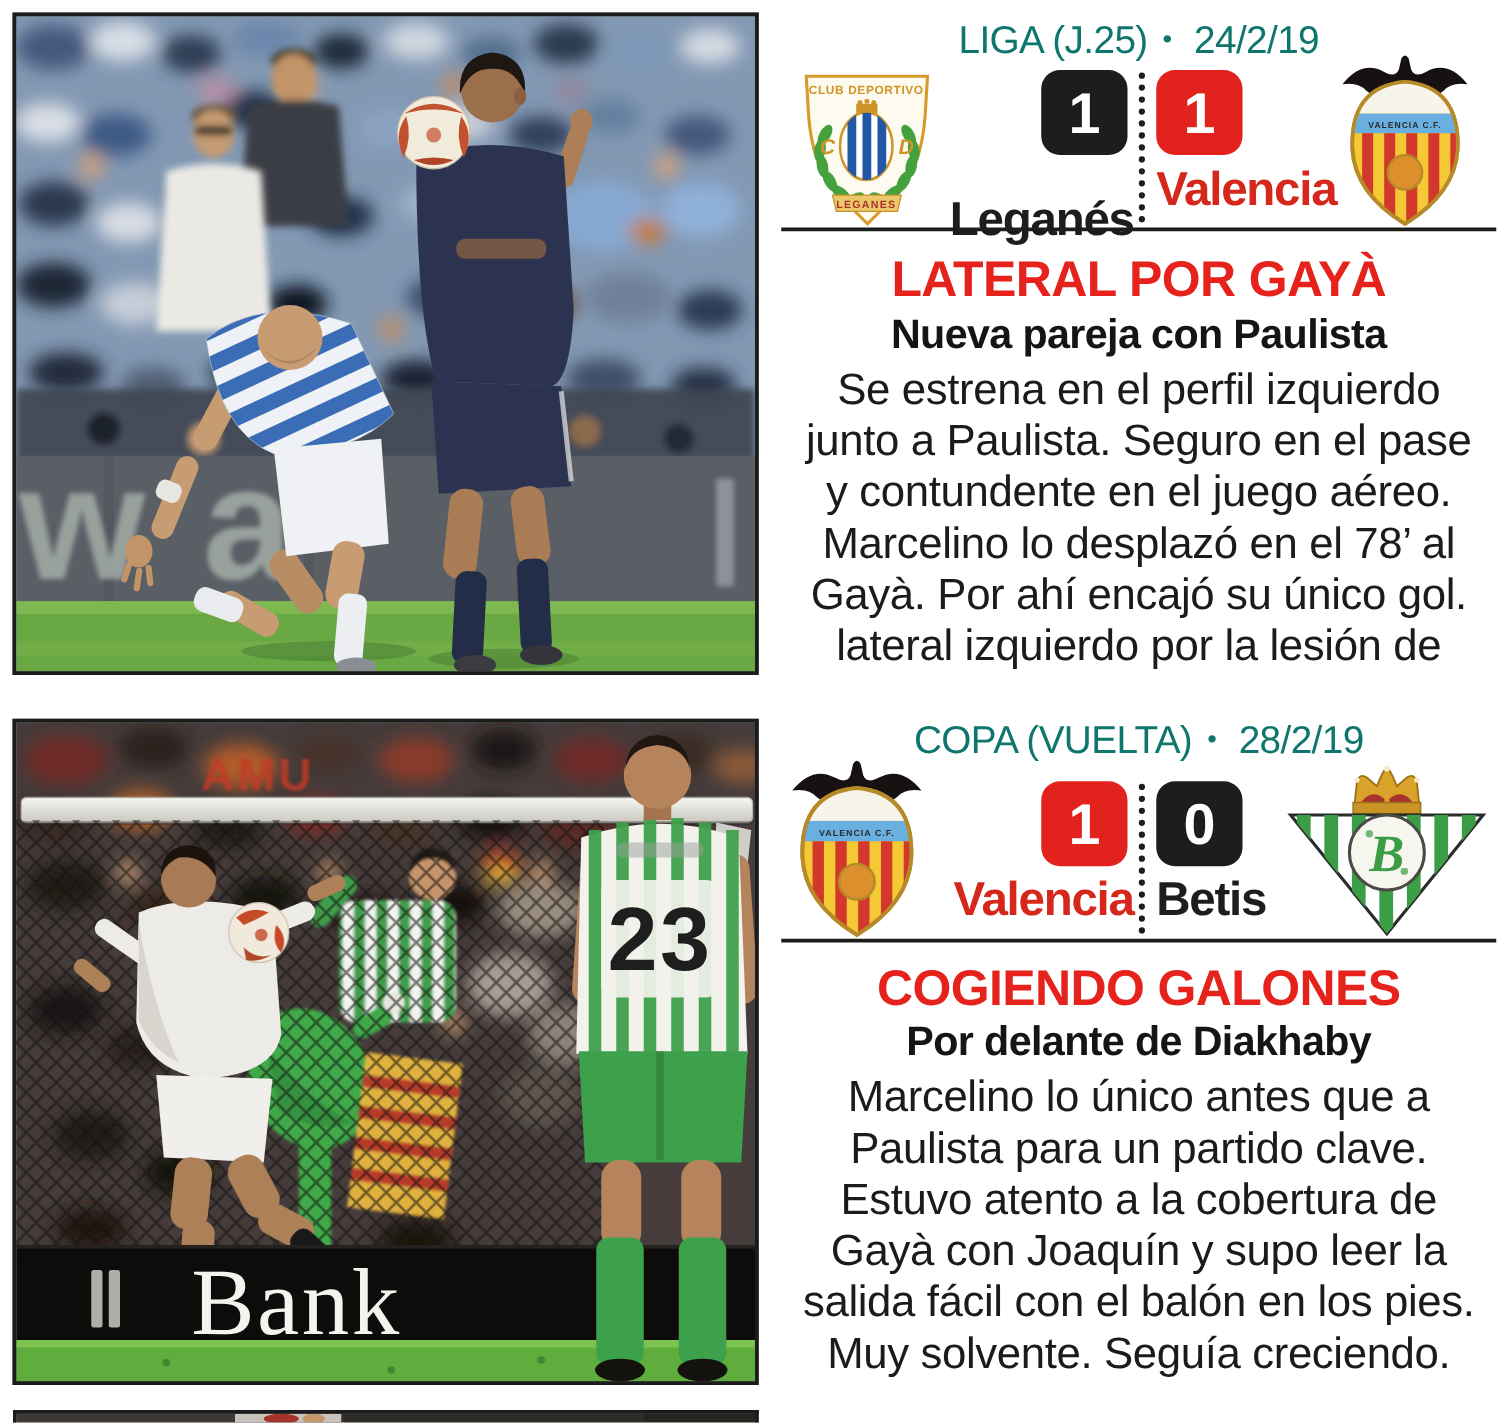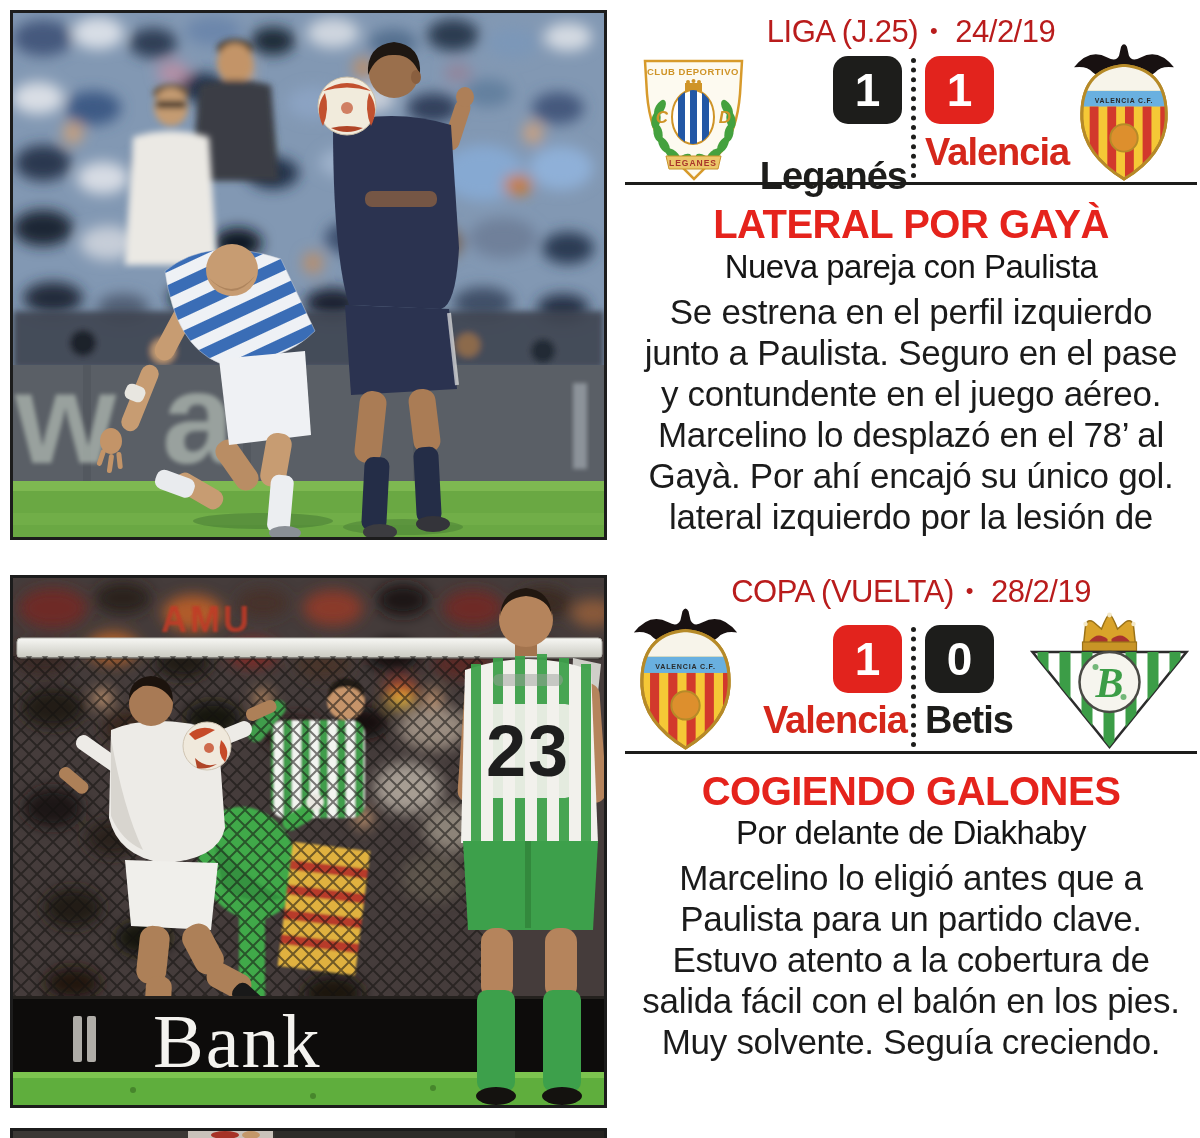--- a/index.html
+++ b/index.html
@@ -8,21 +8,21 @@
     background:#ffffff;font-family:"Liberation Sans",sans-serif;
   }
   .photo{position:absolute;border:3px solid #1c1c1c;overflow:hidden;background:#777;box-sizing:border-box;}
   .photo svg{display:block;width:100%;height:100%;}
   #photo1{left:10px;top:10px;width:597px;height:530px;}
   #photo2{left:10px;top:575px;width:597px;height:533px;}
   #photo3{left:10px;top:1128px;width:597px;height:10px;border-bottom:none;}
 
   .match-header{
     position:absolute;left:622px;width:578px;text-align:center;
-    font-size:31px;color:#b91c1c;white-space:nowrap;letter-spacing:-0.5px;
+    font-size:31px;color:#0f766e;white-space:nowrap;letter-spacing:-0.5px;
   }
   .match-header .bullet{font-size:22px;vertical-align:4px;margin:0 18px 0 12px;}
   .crest{position:absolute;}
   .crest svg{display:block;width:100%;height:100%;}
   .score-box{
     position:absolute;width:69px;height:68px;border-radius:15px;
     display:flex;align-items:center;justify-content:center;
     color:#fff;font-size:46px;font-weight:bold;
   }
   .divider{position:absolute;width:0;border-left:5px dotted #1d1d1b;}
@@ -31,21 +31,21 @@
     white-space:nowrap;color:#1d1d1b;
   }
   .team-name.right{text-align:right;}
   .rule{position:absolute;left:625px;width:572px;height:3px;background:#1d1d1b;}
   .headline{
     position:absolute;left:622px;width:578px;text-align:center;
     font-size:40px;font-weight:800;letter-spacing:-0.5px;white-space:nowrap;
   }
   .subhead{
     position:absolute;left:622px;width:578px;text-align:center;
-    font-size:33px;font-weight:400;color:#151515;white-space:nowrap;letter-spacing:-0.5px;
+    font-size:33px;font-weight:700;color:#151515;white-space:nowrap;letter-spacing:-0.5px;
   }
   .body-text{
     position:absolute;left:622px;width:578px;text-align:center;
     font-size:35px;line-height:41px;color:#1b1b1b;letter-spacing:-0.3px;
   }
 </style>
 </head>
 <body>
 
 <div class="photo" id="photo1" aria-label="Jugadores de Leganés y Valencia pugnan un balón aéreo en Butarque">
@@ -554,18 +554,19 @@
     <circle cx="96" cy="88" r="3" fill="#3c9d47" opacity=".7"></circle>
   </svg>
 </div>
 
 <div class="rule" style="top:751px"></div>
 
 <div class="headline" style="top: 769px; color: rgb(229, 35, 28);">COGIENDO GALONES</div>
 <div class="subhead" style="top:814px">Por delante de Diakhaby</div>
 
 <div class="body-text" style="top:857px">
-  <div>Marcelino lo eligió antes que a</div>
+  <div>Marcelino lo único antes que a</div>
   <div>Paulista para un partido clave.</div>
   <div>Estuvo atento a la cobertura de</div>
+  <div>Gayà con Joaquín y supo leer la</div>
   <div>salida fácil con el balón en los pies.</div>
   <div>Muy solvente. Seguía creciendo.</div>
 </div>
 
 </body></html>

